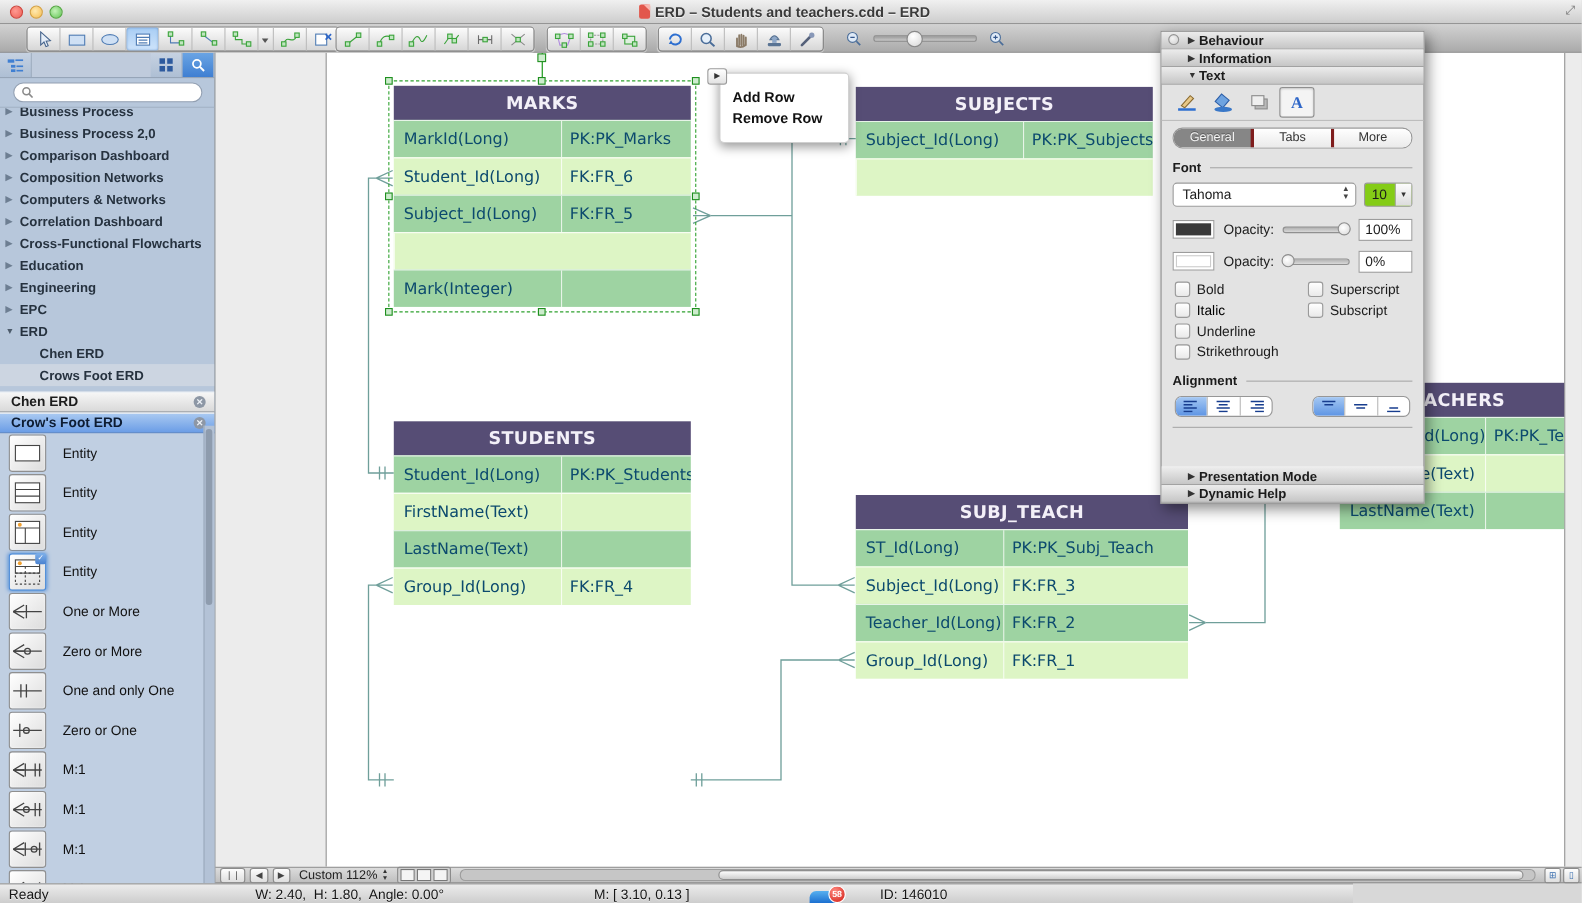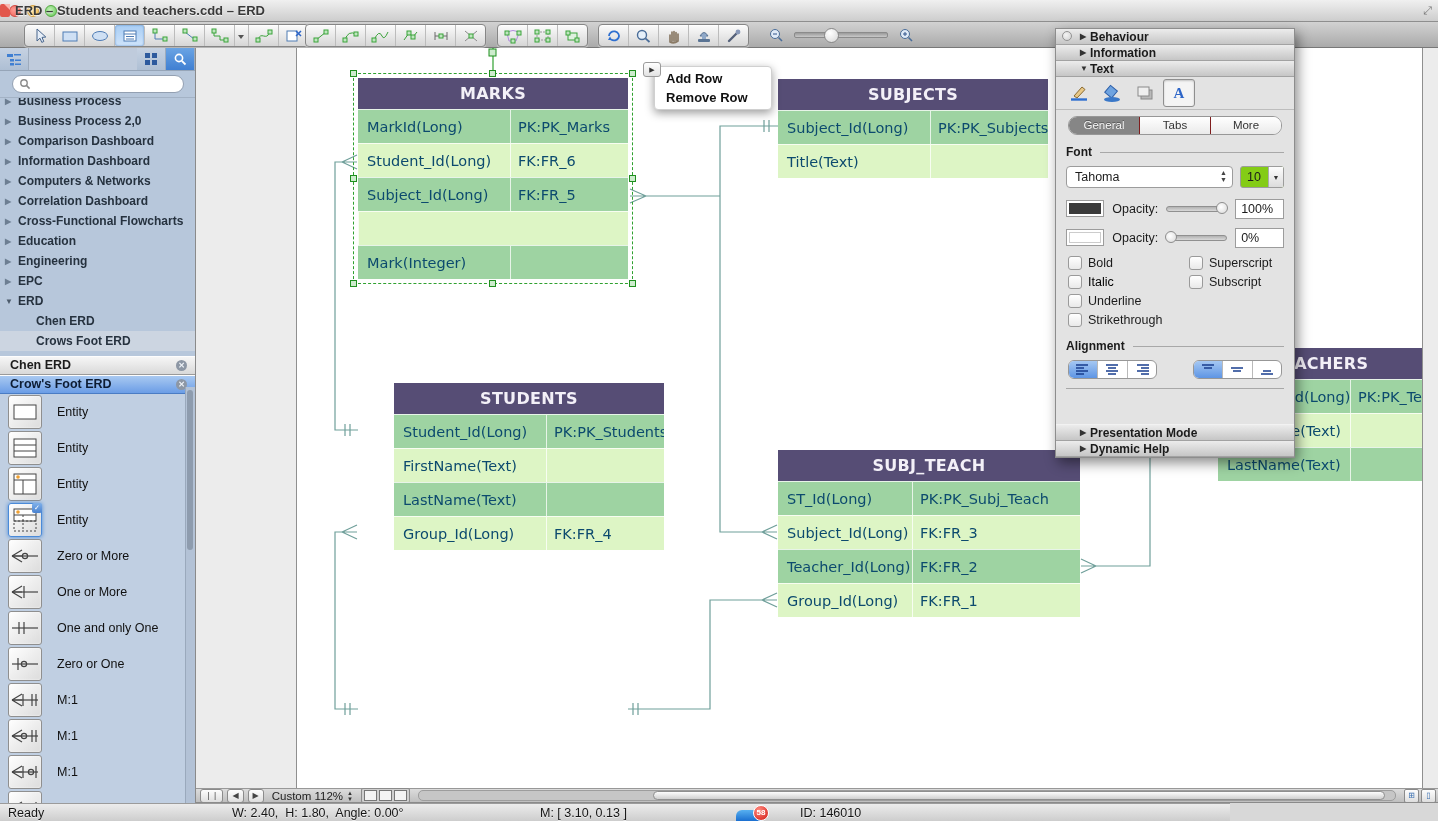--- a/index.html
+++ b/index.html
@@ -6,21 +6,21 @@
   body{width:1438px;height:821px;position:relative;overflow:hidden;
        font-family:"Liberation Sans",sans-serif;background:#d8d8d8;
        -webkit-font-smoothing:antialiased}
   
   .titlebar{position:absolute;left:0;top:0;width:1438px;height:21px;
     background:linear-gradient(#f0f0f0,#cdcdcd);border-bottom:1px solid #8e8e8e}
   .tl{position:absolute;top:5px;width:12px;height:12px;border-radius:50%;box-sizing:border-box}
   .tl.red{left:9px;background:radial-gradient(circle at 4px 4px,#ff9a92,#ee6056);border:1px solid #cf4840}
   .tl.yel{left:27px;background:radial-gradient(circle at 4px 4px,#ffe9b0,#f5bd4f);border:1px solid #d6a243}
   .tl.grn{left:45px;background:radial-gradient(circle at 4px 4px,#c4f2b8,#61c554);border:1px solid #55a943}
-  .win-title{position:absolute;left:0;right:12px;top:0;height:21px;line-height:21px;
+  .win-title{position:absolute;left:0;right:12px;top:0;height:21px;line-height:21px;text-align:center;
     font-size:13px;font-weight:bold;color:#3a3a3a;text-shadow:0 1px 0 rgba(255,255,255,.7)}
   .doc-ico{display:inline-block;width:10px;height:13px;background:#e2574c;border-radius:2px;
     margin-right:5px;vertical-align:-2px;position:relative}
   .doc-ico:before{content:"";position:absolute;right:0;top:0;border:3px solid #f9b6af;
     border-left-color:transparent;border-bottom-color:transparent}
   .fs-arrow{position:absolute;right:6px;top:4px;color:#7a7a7a;font-size:11px}
   
   .toolbar{position:absolute;left:0;top:22px;width:1438px;height:25px;
     background:linear-gradient(#d2d2d2,#aaa);border-bottom:1px solid #787878}
   .tb-group{position:absolute;top:2px;height:21px;display:flex;border:1px solid #868686;border-radius:4px;
@@ -82,38 +82,38 @@
   .erd-row.light{background:var(--row_light)}
   .cell-l,.cell-r{display:flex;align-items:center;white-space:nowrap;overflow:hidden;box-sizing:border-box}
   .cell-l{padding-left:9px}
   .cell-r{flex:1;padding-left:7px;border-left:1px solid rgba(255,255,255,.75)}
   .sel-frame{position:absolute;left:-5px;top:-5px;right:-5px;bottom:-5px;border:1px dashed #2fa12f;pointer-events:none}
   .handle{position:absolute;width:7px;height:7px;background:#cdeccd;border:1px solid #1f8f1f;box-sizing:border-box;z-index:5}
   
   .ctx-launch{position:absolute;left:447px;top:14px;width:16px;height:13px;background:linear-gradient(#fff,#e2e2e2);
     border:1px solid #9a9a9a;border-radius:3px;font-size:7px;color:#333;text-align:center;line-height:13px;z-index:21}
   .ctx-menu{position:absolute;left:458px;top:18px;width:116px;background:#fff;border:1px solid #d0d0d0;border-radius:4px;
-    box-shadow:0 3px 10px rgba(0,0,0,.4);padding:2px 0;z-index:20}
+    box-shadow:0 3px 10px rgba(0,0,0,.4);padding:12px 0;z-index:20}
   .ctx-item{height:19px;line-height:19px;padding-left:11px;font-size:13px;font-weight:600;color:#111}
   
   .inspector{position:absolute;left:1055px;top:28px;width:240px;height:430px;background:#e3e3e3;
     border:1px solid #8d8d8d;box-sizing:border-box;box-shadow:3px 5px 12px rgba(0,0,0,.45);z-index:30;
     display:flex;flex-direction:column;font-size:12px;color:#1b1b1b}
   .insp-bar{height:15px;flex:0 0 15px;background:linear-gradient(#ececec,#c6c6c6);border-bottom:1px solid #a2a2a2;
     display:flex;align-items:center;font-weight:bold;font-size:12px;position:relative}
   .insp-bar .tri{width:10px;margin-left:24px;font-size:8px;color:#333}
   .insp-bar .circ{position:absolute;left:6px;top:2px;width:10px;height:10px;border-radius:50%;
     background:radial-gradient(circle at 3px 3px,#f4f4f4,#cfcfcf);border:1px solid #939393;box-sizing:border-box}
   .fmt-row{flex:0 0 32px;display:flex;align-items:center;padding-left:8px;gap:3px;border-bottom:1px solid #bdbdbd}
   .fmt-btn{width:30px;height:26px;display:flex;align-items:center;justify-content:center;border-radius:3px}
   .fmt-btn.active{background:#f4f4f4;border:1px solid #8f8f8f;box-shadow:inset 0 1px 2px rgba(0,0,0,.2)}
   .tabs-wrap{flex:0 0 30px;display:flex;align-items:center;justify-content:center}
   .seg{display:flex;border:1px solid #979797;border-radius:9px;overflow:hidden;height:17px;background:#fff}
   .seg-btn{min-width:50px;padding:0 10px;font-size:11.5px;line-height:17px;text-align:center;color:#333;
-    border-right:1px solid #7f1d1d;background:linear-gradient(#fff,#eaeaea)}
+    border-right:3px solid #7f1d1d;background:linear-gradient(#fff,#eaeaea)}
   .seg-btn:last-child{border-right:none}
   .seg-btn.active{background:#868686;color:#f5f5f5;text-shadow:0 -1px 0 #555}
   .sec-label{display:flex;align-items:center;margin:4px 10px 2px;font-weight:bold;font-size:12px;flex:0 0 16px}
   .sec-label .rule{flex:1;height:1px;background:#a8a8a8;margin-left:8px}
   .font-row{flex:0 0 26px;display:flex;align-items:center;margin:2px 10px 4px;gap:7px}
   .combo{flex:1;height:20px;background:#fff;border:1px solid #9c9c9c;border-radius:4px;display:flex;align-items:center;
     padding-left:8px;font-size:12.5px;position:relative}
   .combo .stepper{position:absolute;right:5px;top:2px;font-size:7px;color:#444;line-height:7px;text-align:center}
   .sizebox{width:42px;height:20px;background:#84cc16;border:1px solid #9c9c9c;border-radius:3px;display:flex;align-items:center}
   .sizebox .val{flex:1;padding-left:6px;font-size:12.5px}
@@ -394,21 +394,21 @@
       <svg width="12" height="12">
           <circle cx="5" cy="5" r="3.2" fill="none" stroke="#8a8a8a" stroke-width="1.4"></circle>
           <line x1="7.4" y1="7.4" x2="10.6" y2="10.6" stroke="#8a8a8a" stroke-width="1.5"></line>
         </svg>
     </div>
   </div>
   <div class="lib-list" id="libList">
       <div class="lib-item collapsed"><span class="tri">▶</span><span>Business Process</span></div>
       <div class="lib-item collapsed"><span class="tri">▶</span><span>Business Process 2,0</span></div>
       <div class="lib-item collapsed"><span class="tri">▶</span><span>Comparison Dashboard</span></div>
-      <div class="lib-item collapsed"><span class="tri">▶</span><span>Information Dashboard</span></div>
+      <div class="lib-item collapsed"><span class="tri">▶</span><span>Composition Networks</span></div>
       <div class="lib-item collapsed"><span class="tri">▶</span><span>Computers &amp; Networks</span></div>
       <div class="lib-item collapsed"><span class="tri">▶</span><span>Correlation Dashboard</span></div>
       <div class="lib-item collapsed"><span class="tri">▶</span><span>Cross-Functional Flowcharts</span></div>
       <div class="lib-item collapsed"><span class="tri">▶</span><span>Education</span></div>
       <div class="lib-item collapsed"><span class="tri">▶</span><span>Engineering</span></div>
       <div class="lib-item collapsed"><span class="tri">▶</span><span>EPC</span></div>
       <div class="lib-item expanded"><span class="tri">▼</span><span>ERD</span></div>
       <div class="lib-item child"><span class="tri"></span><span>Chen ERD</span></div>
       <div class="lib-item child selected"><span class="tri"></span><span>Crows Foot ERD</span></div>
     </div>
@@ -457,34 +457,34 @@
           </svg>
           <div class="badge">✓</div>
         </div>
         <span class="lbl">Entity</span>
       </div>
       <div class="shape-item">
         <div class="tile">
           <svg width="30" height="32">
             <line x1="2" y1="16" x2="28" y2="16" stroke="#444" stroke-width="1.2"></line>
             <path d="M2,16 l10,-6 M2,16 l10,0 M2,16 l10,6" fill="none" stroke="#444" stroke-width="1.2"></path>
-            <circle cx="15" cy="16" r="2.6" fill="none" stroke="#444" stroke-width="1.2"></circle>
-          </svg>
-        </div>
-        <span class="lbl">Zero or More</span>
+            <line x1="14" y1="10" x2="14" y2="22" stroke="#444" stroke-width="1.2"></line>
+          </svg>
+        </div>
+        <span class="lbl">One or More</span>
       </div>
       <div class="shape-item">
         <div class="tile">
           <svg width="30" height="32">
             <line x1="2" y1="16" x2="28" y2="16" stroke="#444" stroke-width="1.2"></line>
             <path d="M2,16 l10,-6 M2,16 l10,0 M2,16 l10,6" fill="none" stroke="#444" stroke-width="1.2"></path>
-            <line x1="14" y1="10" x2="14" y2="22" stroke="#444" stroke-width="1.2"></line>
-          </svg>
-        </div>
-        <span class="lbl">One or More</span>
+            <circle cx="15" cy="16" r="2.6" fill="none" stroke="#444" stroke-width="1.2"></circle>
+          </svg>
+        </div>
+        <span class="lbl">Zero or More</span>
       </div>
       <div class="shape-item">
         <div class="tile">
           <svg width="30" height="32">
             <line x1="2" y1="16" x2="28" y2="16" stroke="#444" stroke-width="1.2"></line>
             <line x1="9" y1="10" x2="9" y2="22" stroke="#444" stroke-width="1.2"></line>
             <line x1="14" y1="10" x2="14" y2="22" stroke="#444" stroke-width="1.2"></line>
           </svg>
         </div>
         <span class="lbl">One and only One</span>
@@ -615,25 +615,24 @@
         <div class="handle" style="left: 131px; top: 202px;"></div>
         <div class="handle" style="left: 271px; top: 202px;"></div>
       </div>
       <div class="erd-table" style="left: 582px; top: 31px; width: 270px; height: 99px; z-index: 2;">
         <div class="erd-header">SUBJECTS</div>
         <div class="erd-row green">
           <div class="cell-l" style="width: 152px;">Subject_Id(Long)</div>
           <div class="cell-r">PK:PK_Subjects</div>
         </div>
         <div class="erd-row light">
-          <div class="cell-l" style="width: 152px;">Title(Text)</div>
           <div class="cell-r"></div>
         </div>
       </div>
-      <div class="erd-table" style="left: 162px; top: 335px; width: 270px; height: 167px; z-index: 2; margin-left: 36px;">
+      <div class="erd-table" style="left: 162px; top: 335px; width: 270px; height: 167px; z-index: 2;">
         <div class="erd-header">STUDENTS</div>
         <div class="erd-row green">
           <div class="cell-l" style="width: 152px;">Student_Id(Long)</div>
           <div class="cell-r">PK:PK_Students</div>
         </div>
         <div class="erd-row light">
           <div class="cell-l" style="width: 152px;">FirstName(Text)</div>
           <div class="cell-r"></div>
         </div>
         <div class="erd-row green">

